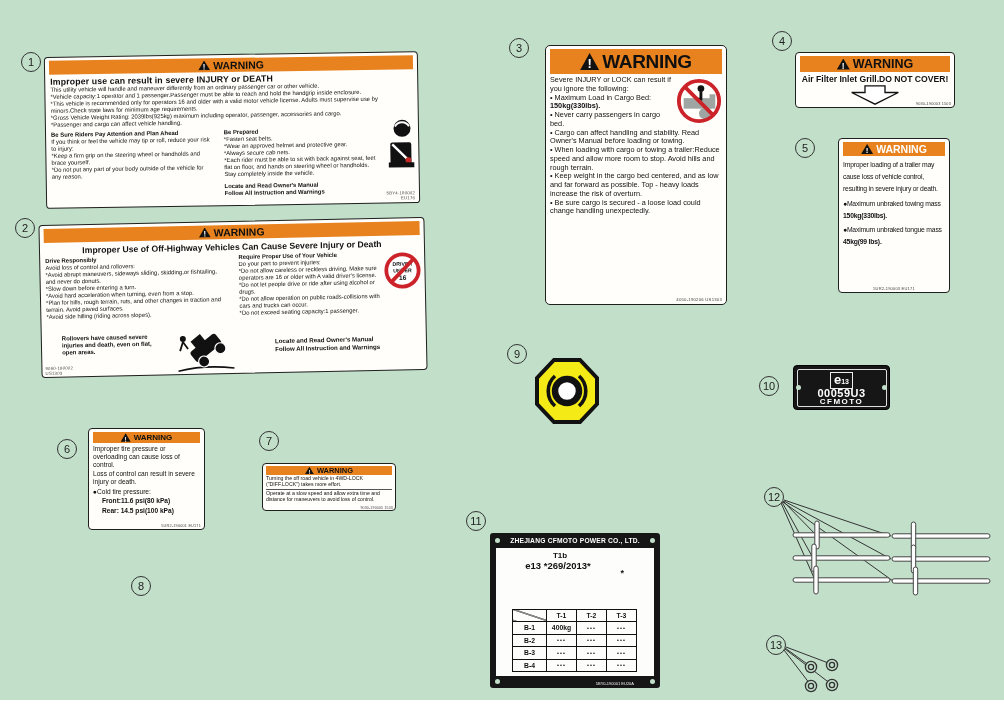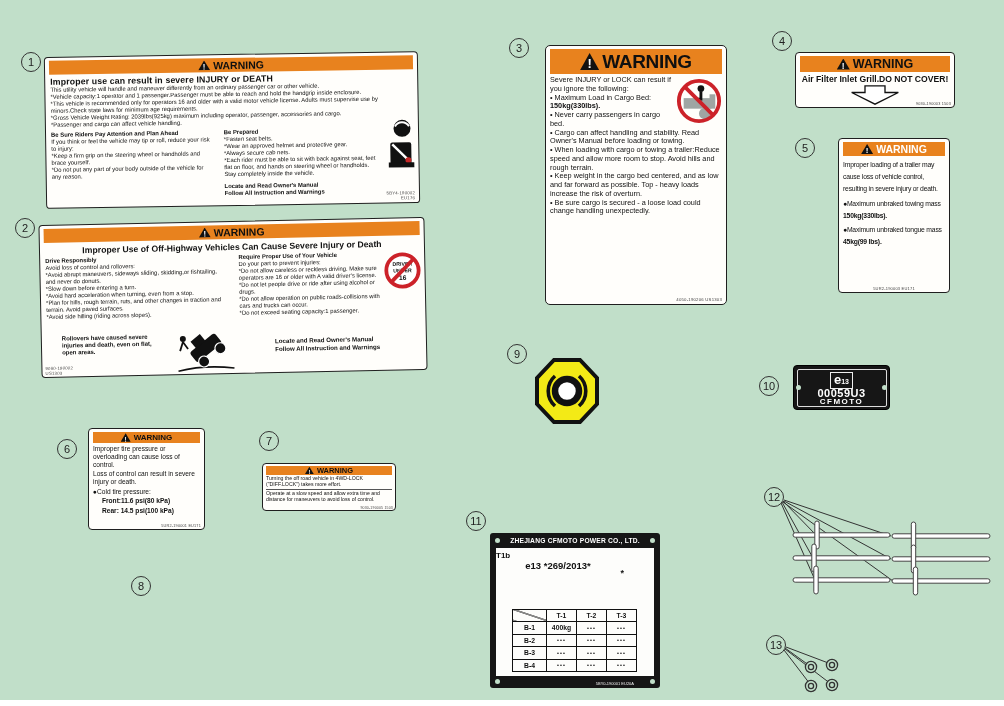--- a/index.html
+++ b/index.html
@@ -99,21 +99,21 @@
   .l10 .esub{font-size:7px;}
   .l10 .serial{font-size:11px;font-weight:bold;letter-spacing:.5px;line-height:8px;}
   .l10 .brand{font-size:8px;font-weight:bold;letter-spacing:1.5px;line-height:9px;}
   .l10 .hole{position:absolute;width:5px;height:5px;border-radius:50%;background:#c1dfc9;top:19px;}
 
   
   .l11{left:490px;top:533px;width:170px;height:155px;background:#161616;border-radius:3px;position:absolute;z-index:3;}
   .l11 .company{position:absolute;left:14px;right:14px;top:0;height:15px;line-height:15px;color:#fff;
                 font-size:6.7px;font-weight:bold;text-align:center;letter-spacing:.2px;}
   .l11 .paper{position:absolute;left:6px;right:6px;top:15px;bottom:12px;background:#fdfdfb;}
-  .l11 .t1b{margin:3px 30px 0 0;text-align:left;font-weight:bold;font-size:8px;}
+  .l11 .t1b{margin:3px 30px 0 0;text-align:center;font-weight:bold;font-size:8px;}
   .l11 .approval{margin:0 34px 0 0;text-align:center;font-weight:bold;font-size:9.5px;}
   .l11 .star{position:absolute;right:30px;top:20px;font-weight:bold;font-size:9px;}
   .l11 table{position:absolute;left:16px;bottom:4px;border-collapse:collapse;}
   .l11 td{border:1px solid #111;width:29px;height:11.5px;text-align:center;font-size:6.8px;
           font-weight:bold;padding:0;}
   .l11 td.rowh{width:33px;}
   .l11 td.diag{background-image:linear-gradient(to top right,transparent 48%,#111 48%,#111 52%,transparent 52%);}
   .l11 td.dots{font-size:5.5px;letter-spacing:1px;}
   .l11 .hole{position:absolute;width:5px;height:5px;border-radius:50%;background:#c1dfc9;}
   .l11 .pcode{position:absolute;right:26px;bottom:2px;color:#eee;font-size:4px;}

